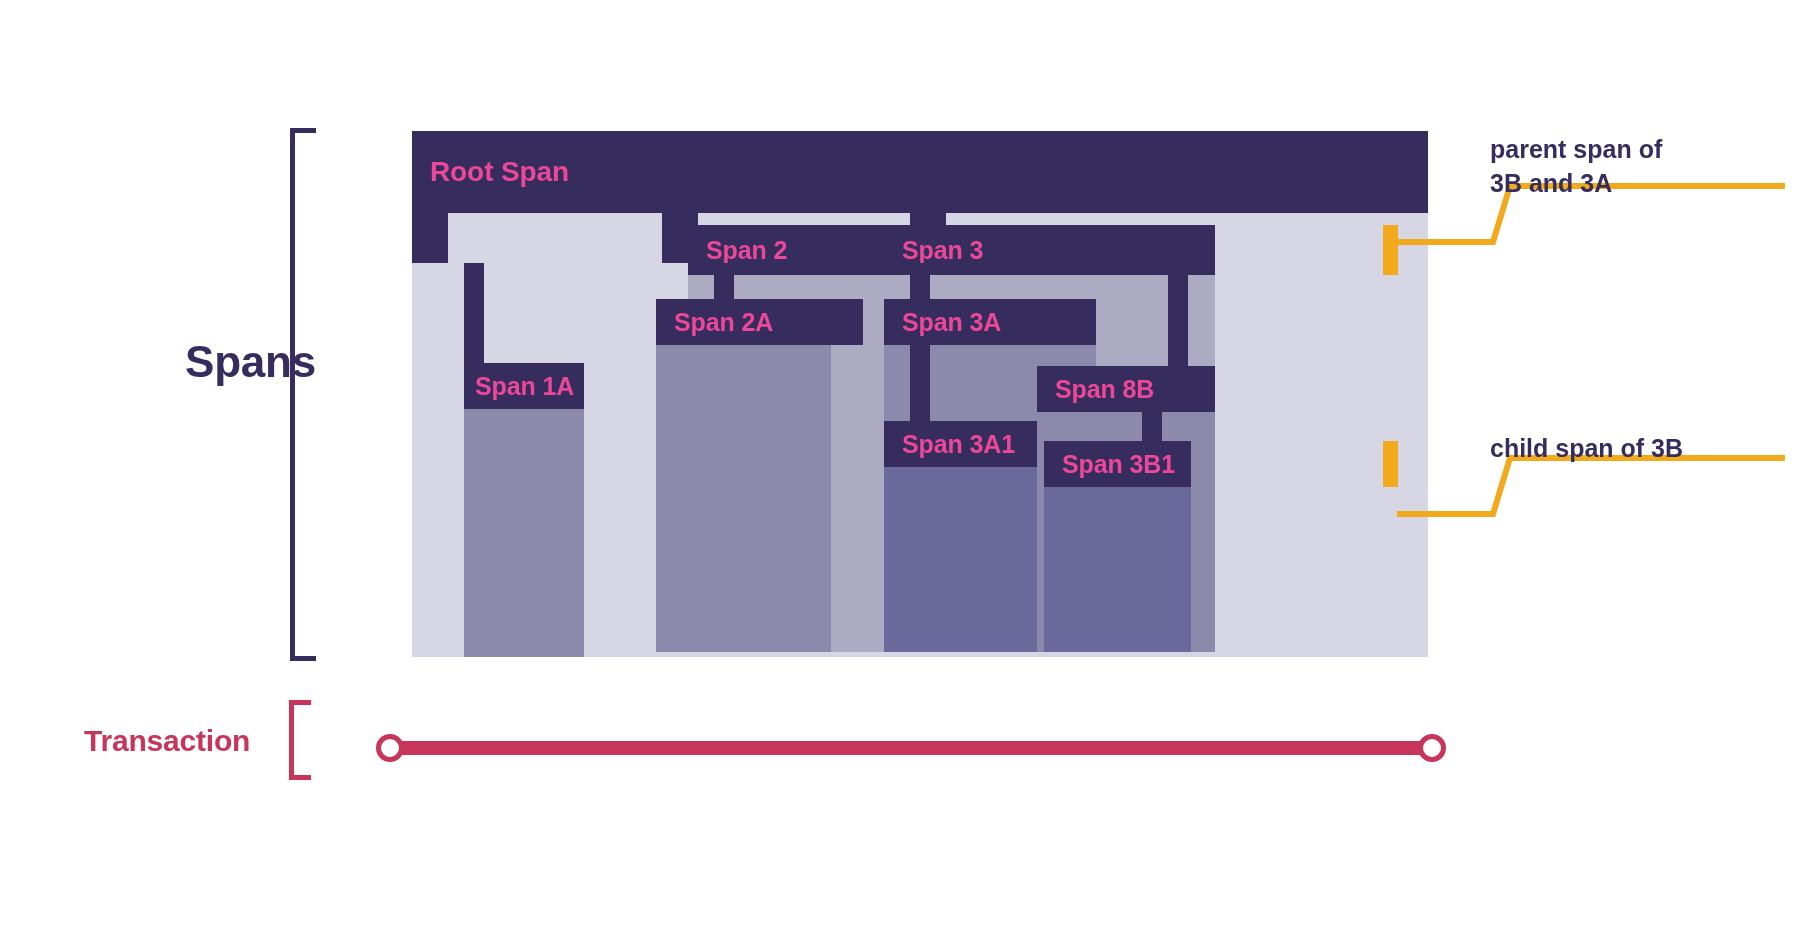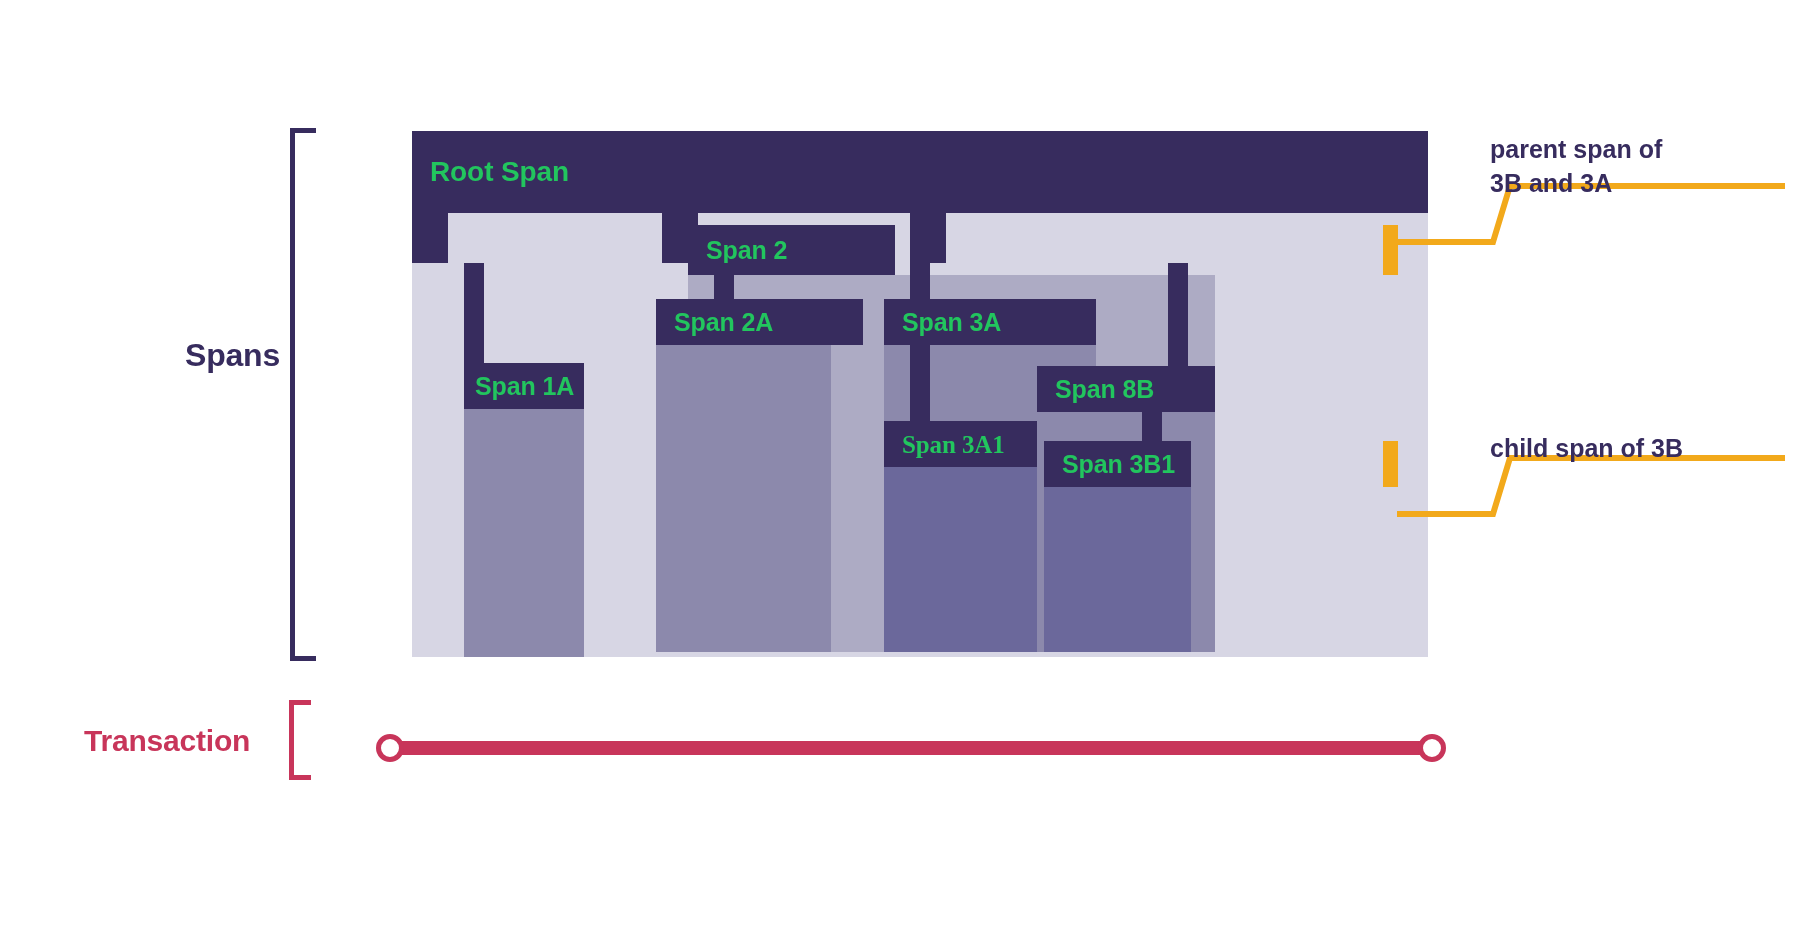--- a/index.html
+++ b/index.html
@@ -23,21 +23,21 @@
   
   .section-label {
     position: absolute;
     font-weight: 700;
     letter-spacing: -0.2px;
     white-space: nowrap;
   }
   #spans-label {
     left: 185px;
     top: 337px;
-    font-size: 32px;
+    font-size: 44px;
     color: #372C5E;
   }
   #transaction-label {
     left: 84px;
     top: 724px;
     font-size: 30px;
     color: #C8355A;
   }
 
   
@@ -78,21 +78,21 @@
     position: absolute;
     left: 0;
     top: 82px;
     width: 1016px;
     height: 444px;
     background: #D7D6E4;
   }
   .span-header {
     position: absolute;
     background: #372C5E;
-    color: #22c55e;
+    color: #ec4899;
     font-size: 25px;
     font-weight: 700;
     line-height: 1;
     display: flex;
     align-items: center;
     padding-left: 18px;
     box-sizing: border-box;
     letter-spacing: -0.1px;
     white-space: nowrap;
   }
@@ -212,34 +212,35 @@
 
     <div class="span-block lvl2" style="left:244px; top:168px; width:175px; height:353px;">
       <div class="span-body" style="top:46px; height:307px;"></div>
       <div class="span-header" style="left:0px; top:0px; width:207px; height:46px;">Span 2A</div>
     </div>
 
     <div class="stem" style="left:498px; top:82px; width:36px; height:50px;"></div>
 
     <div class="span-block lvl1" style="left:472px; top:94px; width:331px; height:427px;">
       <div class="span-body" style="top:50px; height:377px;"></div>
+      <div class="span-header" style="left:0px; top:0px; width:331px; height:50px;">Span 3</div>
     </div>
 
     <div class="highlight-bar" style="left:971px; top:94px; height:50px;"></div>
 
     <div class="stem" style="left:498px; top:132px; width:20px; height:66px;"></div>
 
     <div class="span-block lvl2" style="left:472px; top:168px; width:212px; height:353px;">
       <div class="span-body" style="top:46px; height:307px;"></div>
       <div class="span-header" style="left:0px; top:0px; width:212px; height:46px;">Span 3A</div>
     </div>
 
     <div class="stem" style="left:498px; top:214px; width:20px; height:96px;"></div>
 
-    <div class="span-block lvl3" style="left:472px; top:290px; width:155px; height:297px;font-family:Liberation Serif, serif;">
+    <div class="span-block lvl3" style="left:472px; top:290px; width:155px; height:297px;">
       <div class="span-body" style="top:46px; height:185px;"></div>
       <div class="span-header" style="left:0px; top:0px; width:155px; height:46px;">Span 3A1</div>
     </div>
 
     <div class="stem" style="left:756px; top:132px; width:20px; height:122px;"></div>
 
     <div class="span-block lvl2" style="left:625px; top:235px; width:178px; height:286px;">
       <div class="span-body" style="top:46px; height:240px;"></div>
       <div class="span-header" style="left:0px; top:0px; width:178px; height:46px;">Span 8B</div>
     </div>

